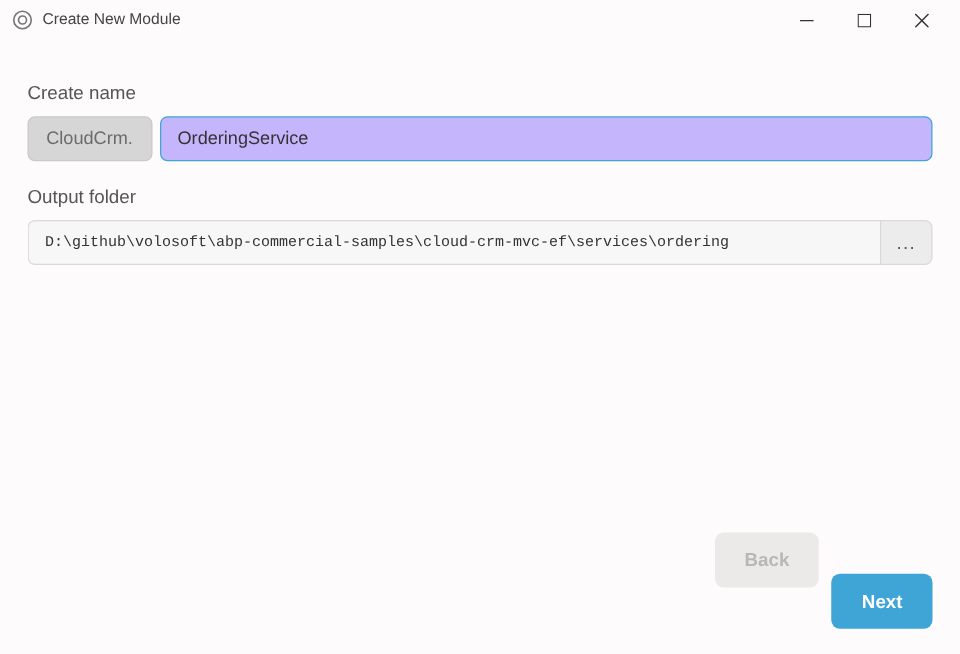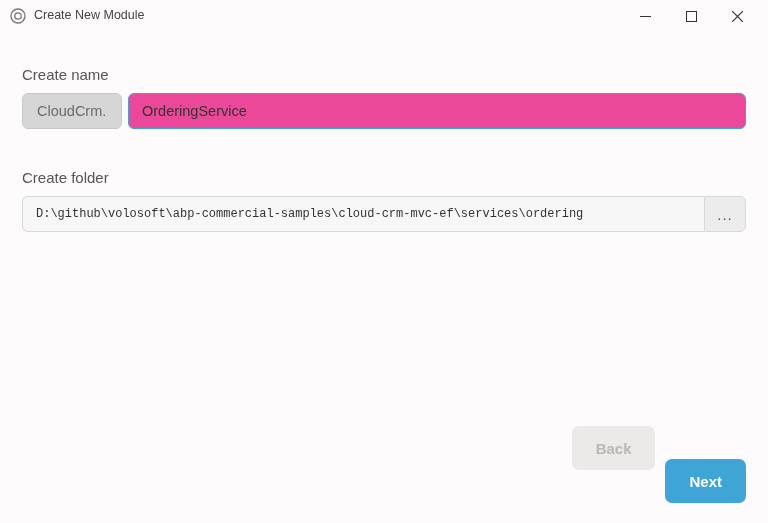--- a/index.html
+++ b/index.html
@@ -51,40 +51,40 @@
       padding: 34px 22px 0 22px;
     }
     .field-label {
       font-size: 15px;
       color: #555;
       margin-bottom: 10px;
     }
     .module-name-row {
       display: flex;
       gap: 6px;
-      margin-bottom: 40px;
+      margin-bottom: 20px;
     }
     .prefix-box {
       background: #d6d6d6;
       border: 1px solid #c9c9c9;
       border-radius: 6px;
       padding: 0 14px;
       height: 36px;
       display: flex;
       align-items: center;
       font-size: 14.5px;
       color: #6b6b6b;
       min-width: 100px;
     }
     .text-input {
       flex: 1;
       height: 36px;
       border: 1.5px solid #3ea5d6;
       border-radius: 6px;
-      background: #ec4899;
+      background: #c4b5fd;
       padding: 0 13px;
       font-size: 14.5px;
       color: #333;
       outline: none;
       font-family: inherit;
     }
     .output-row {
       display: flex;
       gap: 0;
     }
@@ -180,21 +180,21 @@
 </div>
 
 <div class="content">
 
   <div class="field-label">Create name</div>
   <div class="module-name-row">
     <div class="prefix-box">CloudCrm.</div>
     <input type="text" class="text-input" value="OrderingService" style="">
   </div>
 
-  <div class="field-label">Create folder</div>
+  <div class="field-label">Output folder</div>
   <div class="output-row">
     <input type="text" class="output-input" value="D:\github\volosoft\abp-commercial-samples\cloud-crm-mvc-ef\services\ordering" style="">
     <div class="browse-btn">...</div>
   </div>
 
 </div>
 
 <div class="footer">
   <button class="btn btn-back">Back</button>
   <button class="btn btn-next">Next</button>

